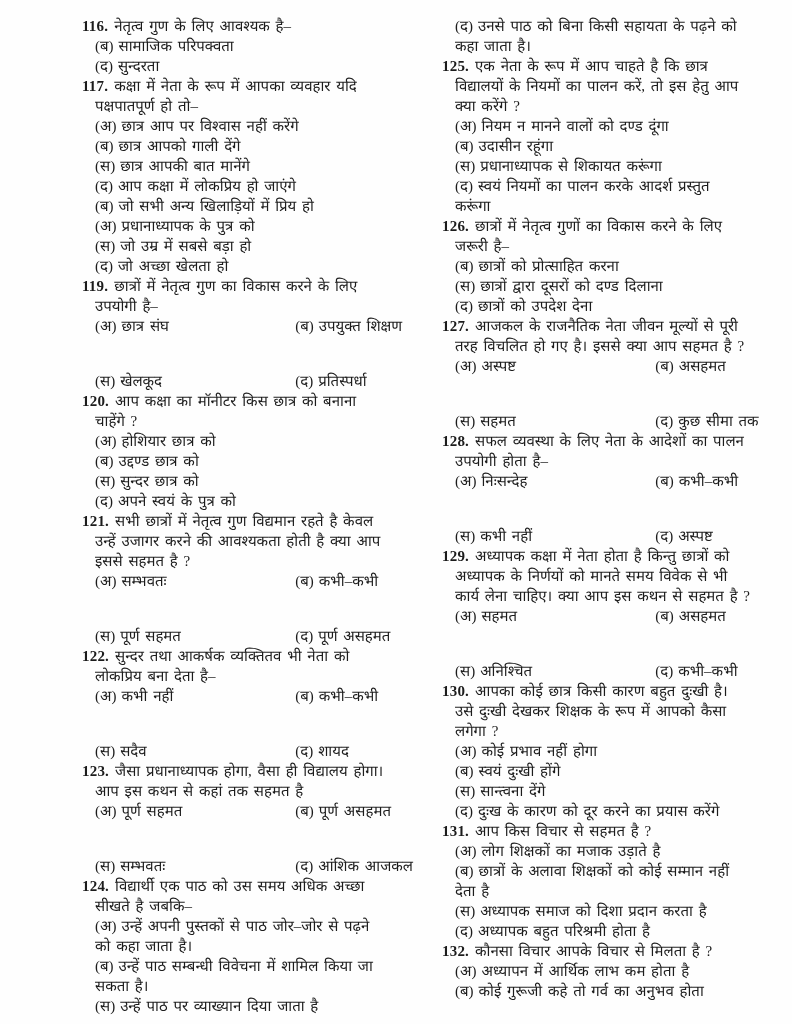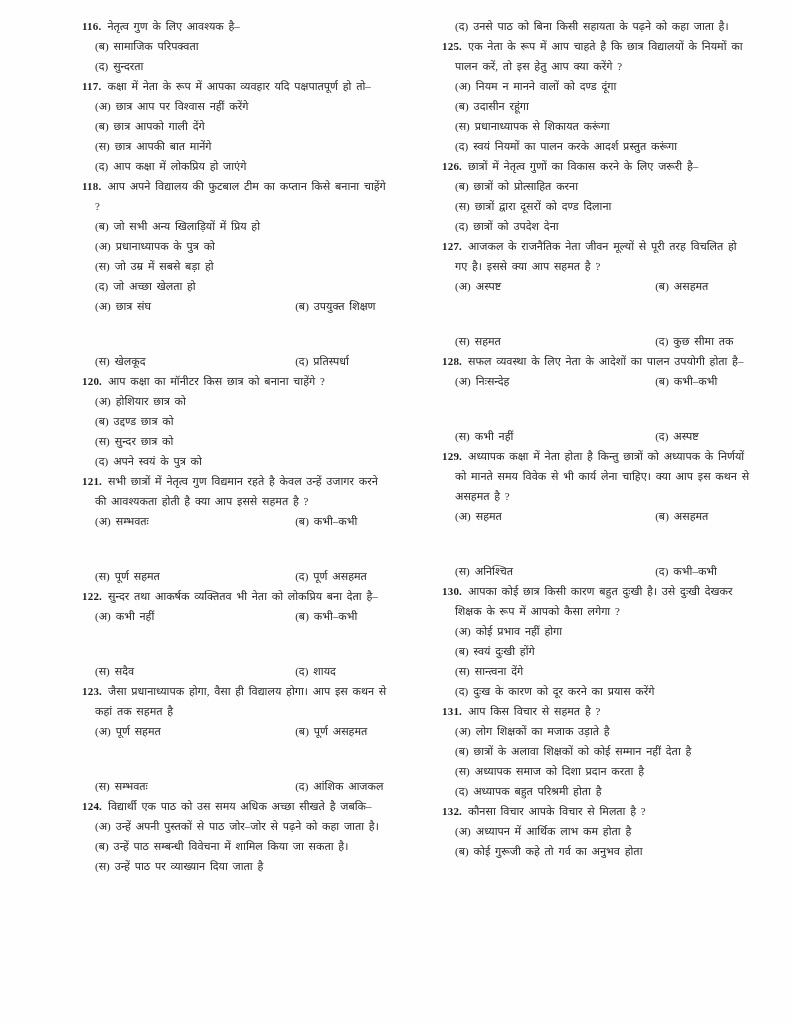--- a/index.html
+++ b/index.html
@@ -8,21 +8,21 @@
     background: #e8e8e8;
   }
   .page {
     position: relative;
     width: 792px;
     height: 1024px;
     margin: 0 auto;
     background: #fefefe;
     color: #1c1c1c;
     font-family: "Liberation Serif", "DejaVu Sans", sans-serif;
-    font-size: 11px;
+    font-size: 15px;
     line-height: 20px;
     overflow: hidden;
   }
   .content {
     display: flex;
     padding: 16px 40px 0 82px;
     gap: 52px;
   }
   .col {
     width: 308px;
@@ -94,43 +94,43 @@
     <span class="olabel">(स)</span><span>छात्र आपकी बात मानेंगे</span>
   </div>
 
   <div class="opt">
     <span class="olabel">(द)</span><span>आप कक्षा में लोकप्रिय हो जाएंगे</span>
   </div>
 </div>
   </div>
 
   <div class="question">
-    <div class="qline">
-      <span class="qnum">118.</span><span>आप अपने विद्यालय की फुटबाल टीम का कप्तान किसे बनाना चाहेंगे ?</span>
-    </div>
     <div class="options">
   <div class="opt">
     <span class="olabel">(ब)</span><span>जो सभी अन्य खिलाड़ियों में प्रिय हो</span>
   </div>
 
   <div class="opt">
     <span class="olabel">(अ)</span><span>प्रधानाध्यापक के पुत्र को</span>
   </div>
 
   <div class="opt">
     <span class="olabel">(स)</span><span>जो उम्र में सबसे बड़ा हो</span>
   </div>
 
   <div class="opt">
     <span class="olabel">(द)</span><span>जो अच्छा खेलता हो</span>
   </div>
 </div>
   </div>
 
   <div class="question">
+    <div class="qline">
+      <span class="qnum">119.</span><span>छात्रों में नेतृत्व गुण का विकास करने के लिए उपयोगी है–</span>
+    </div>
     <div class="options two-col">
   <div class="opt">
     <span class="olabel">(अ)</span><span>छात्र संघ</span>
   </div>
 
   <div class="opt">
     <span class="olabel">(ब)</span><span>उपयुक्त शिक्षण</span>
   </div>
 
   <div class="opt">
@@ -348,21 +348,21 @@
   </div>
 
   <div class="opt">
     <span class="olabel">(द)</span><span>अस्पष्ट</span>
   </div>
 </div>
   </div>
 
   <div class="question">
     <div class="qline">
-      <span class="qnum">129.</span><span>अध्यापक कक्षा में नेता होता है किन्तु छात्रों को अध्यापक के निर्णयों को मानते समय विवेक से भी कार्य लेना चाहिए। क्या आप इस कथन से असहमत है ?</span>
+      <span class="qnum">129.</span><span>अध्यापक कक्षा में नेता होता है किन्तु छात्रों को अध्यापक के निर्णयों को मानते समय विवेक से भी कार्य लेना चाहिए। क्या आप इस कथन से सहमत है ?</span>
     </div>
     <div class="options two-col">
   <div class="opt">
     <span class="olabel">(अ)</span><span>सहमत</span>
   </div>
 
   <div class="opt">
     <span class="olabel">(ब)</span><span>असहमत</span>
   </div>
 

